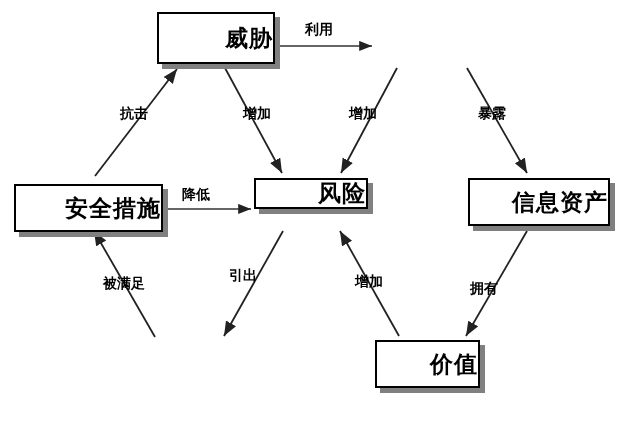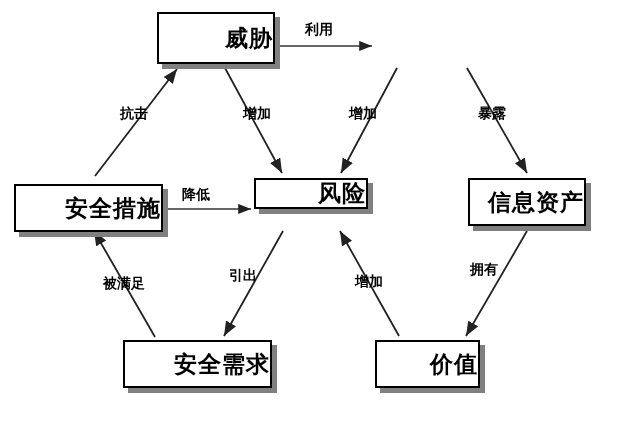--- a/index.html
+++ b/index.html
@@ -96,27 +96,24 @@
 
 
   <div class="node" style="left:14px; top:178px; width:149px; height:48px;margin-top:6px;">
     <span class="node-label">安全措施</span>
   </div>
 
   <div class="node" style="left:254px; top:178px; width:114px; height:31px;">
     <span class="node-label">风险</span>
   </div>
 
-  <div class="node" style="left:468px; top:178px; width:118px; height:48px;">
+  <div class="node" style="left:468px; top:178px; width:142px; height:48px;">
     <span class="node-label">信息资产</span>
   </div>
 
-  <div class="node" style="left:123px; top:340px; width:149px; height:48px;">
-    <span class="node-label">安全需求</span>
-  </div>
 
   <div class="node" style="left:375px; top:340px; width:105px; height:48px;">
     <span class="node-label">价值</span>
   </div>
 
   <div class="edge-label" style="left:305px; top:22px;">利用</div>
 
   <div class="edge-label" style="left:120px; top:106px;">抗击</div>
 
   <div class="edge-label" style="left:243px; top:106px;">增加</div>
@@ -126,15 +123,15 @@
   <div class="edge-label" style="left:478px; top:106px;">暴露</div>
 
   <div class="edge-label" style="left:182px; top:188px;font-family:Liberation Serif, serif;">降低</div>
 
   <div class="edge-label" style="left:103px; top:276px;">被满足</div>
 
   <div class="edge-label" style="left:229px; top:268px;">引出</div>
 
   <div class="edge-label" style="left:355px; top:274px;">增加</div>
 
-  <div class="edge-label" style="left:470px; top:262px;">拥有</div>
+  <div class="edge-label" style="left:470px; top:281px;">拥有</div>
 
 </div>
 
 </body></html>

